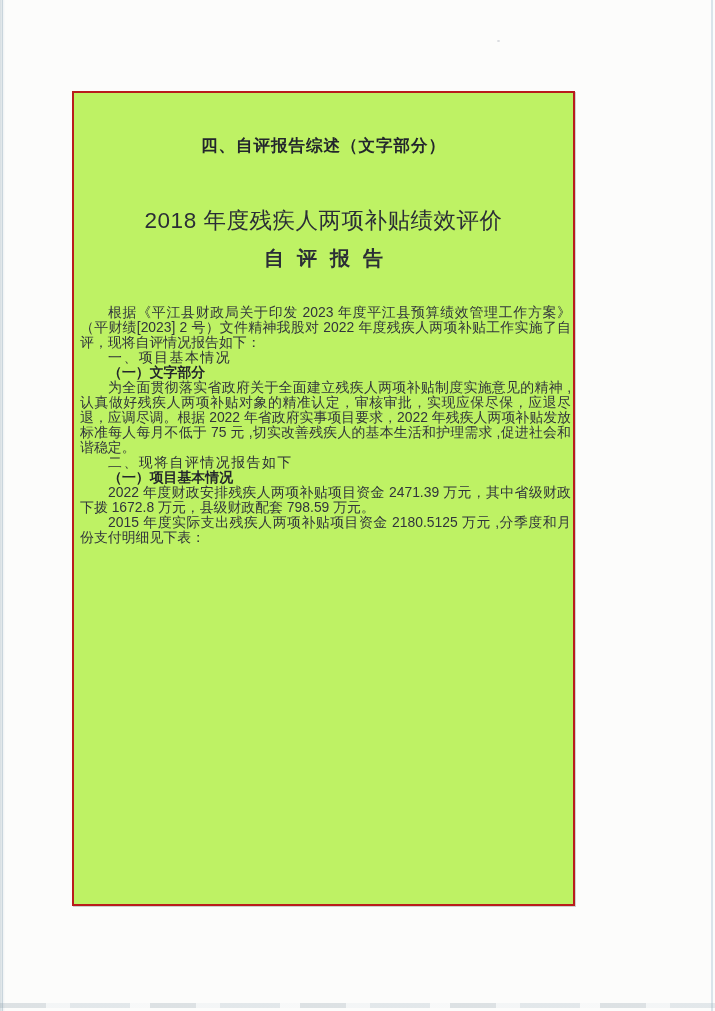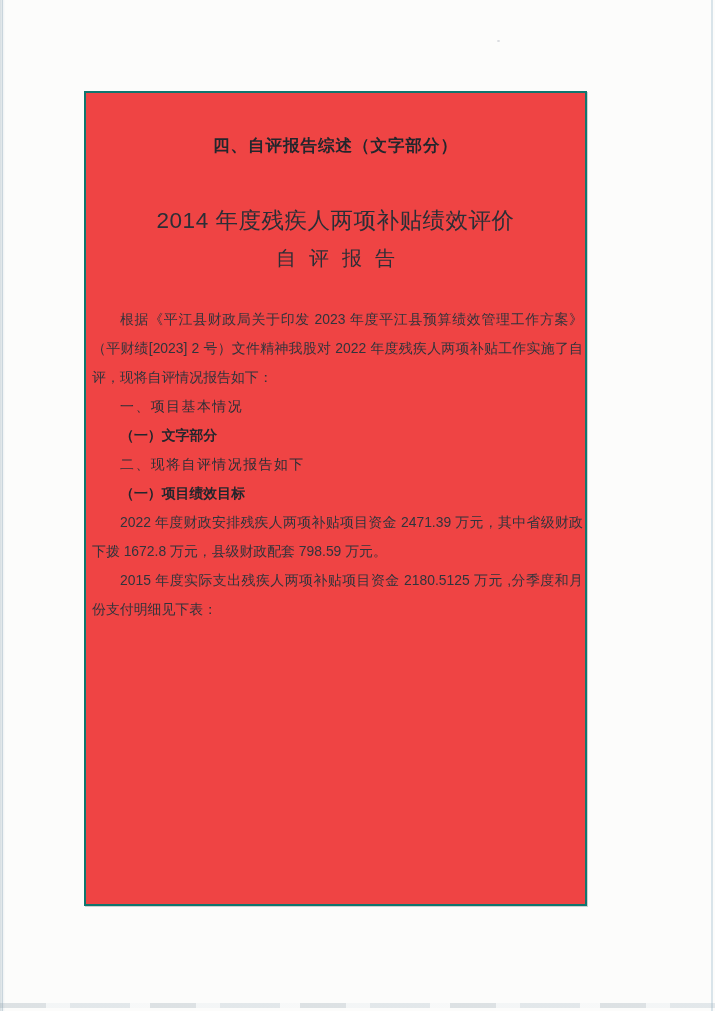--- a/index.html
+++ b/index.html
@@ -27,24 +27,24 @@
     position: absolute; left: 0; top: 1001px; width: 715px; height: 10px;
     background:
       repeating-linear-gradient(to right,
         rgba(150,165,175,.55) 0 46px, rgba(190,205,215,.25) 46px 70px,
         rgba(160,178,190,.5) 70px 130px, rgba(210,220,228,.2) 130px 150px);
     clip-path: inset(2px 0 3px 0);
     opacity: .55;
   }
   .speck { position: absolute; background: #b9bec6; border-radius: 50%; opacity: .5; }
   .doc-frame {
-    position: absolute; left: 84px; top: 91px;
+    position: absolute; left: 72px; top: 91px;
     width: 499px; height: 811px;
-    border: 2px solid #0f766e;
-    background: #ef4444;
+    border: 2px solid #b91c1c;
+    background: #bef264;
     box-shadow: 1px 1px 0 rgba(120,125,130,.35);
   }
   .section-heading {
     margin: 42px 0 0 0;
     text-align: center;
     font-size: 16.5px; line-height: 20px;
     font-weight: bold;
     color: #23262c;
     letter-spacing: 1px;
   }
@@ -53,30 +53,30 @@
     text-align: center;
     font-size: 22.5px; line-height: 27px;
     font-weight: normal;
     color: #2b2e36;
     letter-spacing: .5px;
   }
   .doc-subtitle {
     margin: 12px 0 0 0;
     text-align: center;
     font-size: 20px; line-height: 25px;
-    font-weight: normal;
+    font-weight: bold;
     color: #2b2e36;
     letter-spacing: 13px;
     text-indent: 13px; 
   }
   .content {
     position: absolute; left: 6px; top: 212px;
     width: 491px;
     color: #31343c;
-    font-size: 13.9px; line-height: 29px;
+    font-size: 13.9px; line-height: 15px;
   }
   .content p { margin: 0; }
   .para {
     text-align: justify;
     text-align-last: left;
     text-indent: 28px;
   }
   .h-serif {
     font-family: Liberation Serif, serif;
     font-weight: normal;
@@ -96,27 +96,28 @@
 <div class="scan-edge-left"></div>
 <div class="scan-edge-right"></div>
 <div class="scan-shadow-bottom"></div>
 <div class="speck" style="left:497px; top:40px; width:3px; height:2px;"></div>
 <div class="speck" style="left:540px; top:330px; width:2px; height:2px;"></div>
 
 <div class="doc-frame">
 
   <p class="section-heading">四、自评报告综述（文字部分）</p>
 
-  <p class="doc-title">2014 年度残疾人两项补贴绩效评价</p>
+  <p class="doc-title">2018 年度残疾人两项补贴绩效评价</p>
 
   <p class="doc-subtitle">自评报告</p>
 
   <div class="content">
     <p class="para">根据《平江县财政局关于印发 2023 年度平江县预算绩效管理工作方案》（平财绩[2023] 2 号）文件精神我股对 2022 年度残疾人两项补贴工作实施了自评，现将自评情况报告如下：</p>
     <p class="h-serif">一、项目基本情况</p>
     <p class="h-bold">（一）文字部分</p>
+    <p class="para">为全面贯彻落实省政府关于全面建立残疾人两项补贴制度实施意见的精神 ,认真做好残疾人两项补贴对象的精准认定，审核审批，实现应保尽保，应退尽退，应调尽调。根据 2022 年省政府实事项目要求，2022 年残疾人两项补贴发放标准每人每月不低于 75 元 ,切实改善残疾人的基本生活和护理需求 ,促进社会和谐稳定。</p>
     <p class="h-serif">二、现将自评情况报告如下</p>
-    <p class="h-bold">（一）项目绩效目标</p>
+    <p class="h-bold">（一）项目基本情况</p>
     <p class="para">2022 年度财政安排残疾人两项补贴项目资金 2471.39 万元，其中省级财政下拨 1672.8 万元，县级财政配套 798.59 万元。</p>
     <p class="para">2015 年度实际支出残疾人两项补贴项目资金 2180.5125 万元 ,分季度和月份支付明细见下表：</p>
   </div>
 
 </div>
 
 </body></html>

